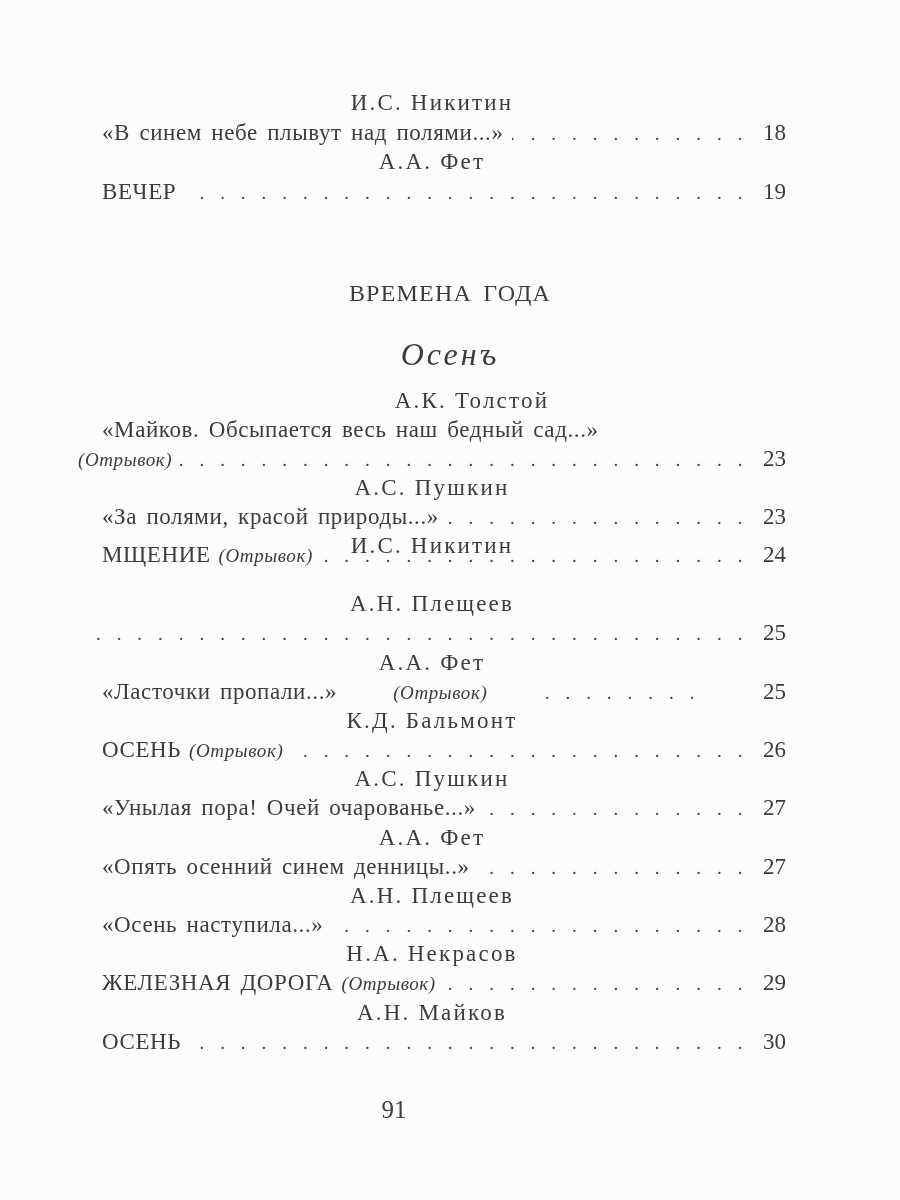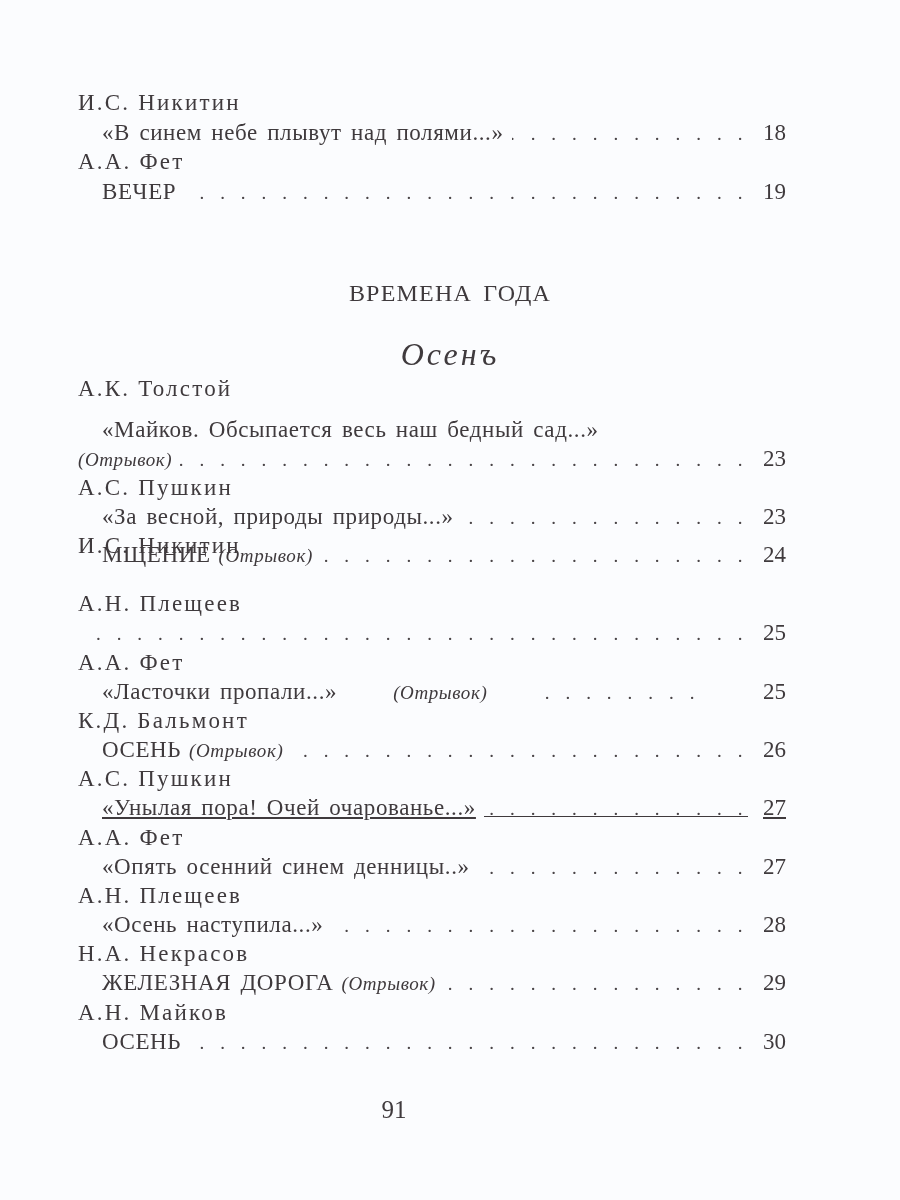--- a/index.html
+++ b/index.html
@@ -10,21 +10,21 @@
     font-family: "Liberation Serif", "DejaVu Serif", serif;
     position: relative;
   }
   .page { position: absolute; left: 0; top: 0; width: 900px; height: 1200px; }
   .toc { position: absolute; left: 78px; width: 708px; }
   .line {
     position: absolute; left: 0; width: 708px; height: 30px;
     font-size: 23px; line-height: 30px; white-space: nowrap;
     display: flex; align-items: baseline;
   }
-  .author { letter-spacing: 2.2px; }
+  .author { letter-spacing: 2.2px; justify-content: center; }
   .title { flex: 0 0 auto; letter-spacing: 0.6px; word-spacing: 3px; margin-left: 24px; }
   .note { font-style: italic; font-size: 19px; letter-spacing: 0.6px; margin-left: 8px; }
   .dots {
     flex: 1 1 auto; overflow: hidden; margin: 0 8px 0 8px;
     font-size: 19px; letter-spacing: 5.6px; color: #4a4547;
     white-space: nowrap; text-align: right; direction: rtl;
   }
   .page-num { flex: 0 0 auto; font-size: 23px; text-align: right; min-width: 30px; }
   .section-title {
     position: absolute; left: 0; width: 900px; text-align: center;
@@ -62,37 +62,37 @@
       <span class="dots">. . . . . . . . . . . . . . . . . . . . . . . . . . . . . . . . . . . . . . . . . . . . . . . . . . . . . . . . . . . .</span>
       <span class="page-num">19</span>
     </div>
   </div>
 
   <div class="section-title" style="top:280px;">ВРЕМЕНА ГОДА</div>
   <div class="subsection-title" style="top:336px;">Осенъ</div>
 
   <div class="toc" style="top:0;">
 
-    <div class="line author" style="top:374px;">
+    <div class="line author" style="top:386px;margin-left:40px;">
       <span>А.К. Толстой</span>
     </div>
     <div class="line" style="top:415px;">
       <span class="title">«Майков. Обсыпается весь наш бедный сад...»</span>
     </div>
     <div class="line" style="top:444px;">
       <span class="note" style="margin-left:0">(Отрывок)</span>
       <span class="dots">. . . . . . . . . . . . . . . . . . . . . . . . . . . . . . . . . . . . . . . . . . . . . . . . . . . . . . . . . . . .</span>
       <span class="page-num">23</span>
     </div>
 
     <div class="line author" style="top:473px;">
       <span>А.С. Пушкин</span>
     </div>
     <div class="line" style="top:502px;">
-      <span class="title">«За весной, природы природы...»</span>
+      <span class="title">«За полями, красой природы...»</span>
       <span class="dots">. . . . . . . . . . . . . . . . . . . . . . . . . . . . . . . . . . . . . . . . . . . . . . . . . . . . . . . . . . . .</span>
       <span class="page-num">23</span>
     </div>
 
     <div class="line author" style="top:531px;">
       <span>И.С. Никитин</span>
     </div>
     <div class="line" style="top:540px;justify-content:center;">
       <span class="title">МЩЕНИЕ</span>
       <span class="note">(Отрывок)</span>
@@ -124,21 +124,21 @@
     <div class="line" style="top:735px;">
       <span class="title">ОСЕНЬ</span>
       <span class="note">(Отрывок)</span>
       <span class="dots">. . . . . . . . . . . . . . . . . . . . . . . . . . . . . . . . . . . . . . . . . . . . . . . . . . . . . . . . . . . .</span>
       <span class="page-num">26</span>
     </div>
 
     <div class="line author" style="top:764px;">
       <span>А.С. Пушкин</span>
     </div>
-    <div class="line" style="top:793px;text-decoration:underline;">
+    <div class="line" style="top:793px;">
       <span class="title">«Унылая пора! Очей очарованье...»</span>
       <span class="dots">. . . . . . . . . . . . . . . . . . . . . . . . . . . . . . . . . . . . . . . . . . . . . . . . . . . . . . . . . . . .</span>
       <span class="page-num">27</span>
     </div>
 
     <div class="line author" style="top:823px;">
       <span>А.А. Фет</span>
     </div>
     <div class="line" style="top:852px;">
       <span class="title">«Опять осенний синем денницы..»</span>

